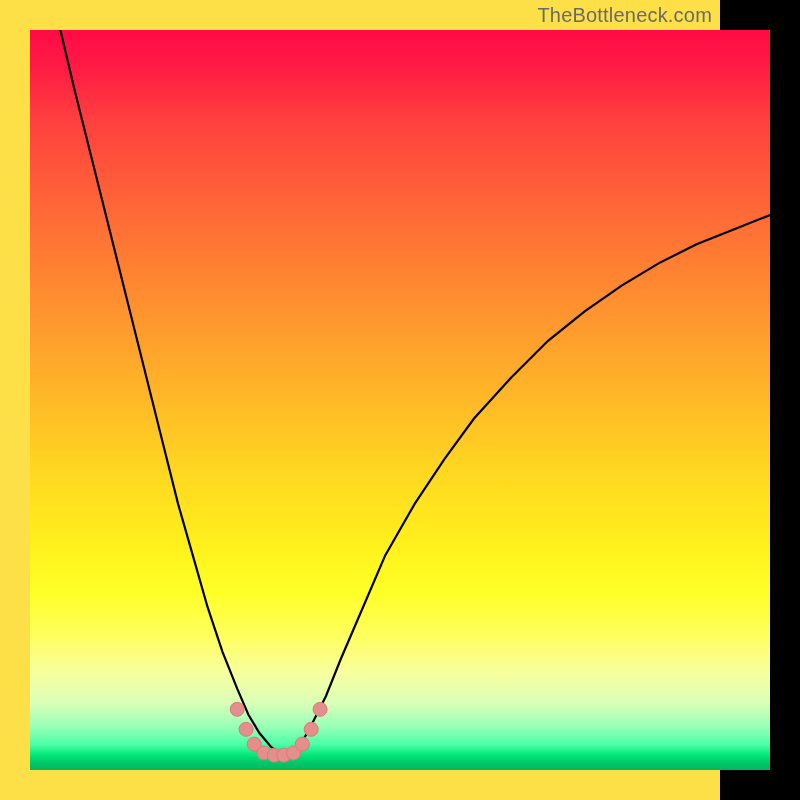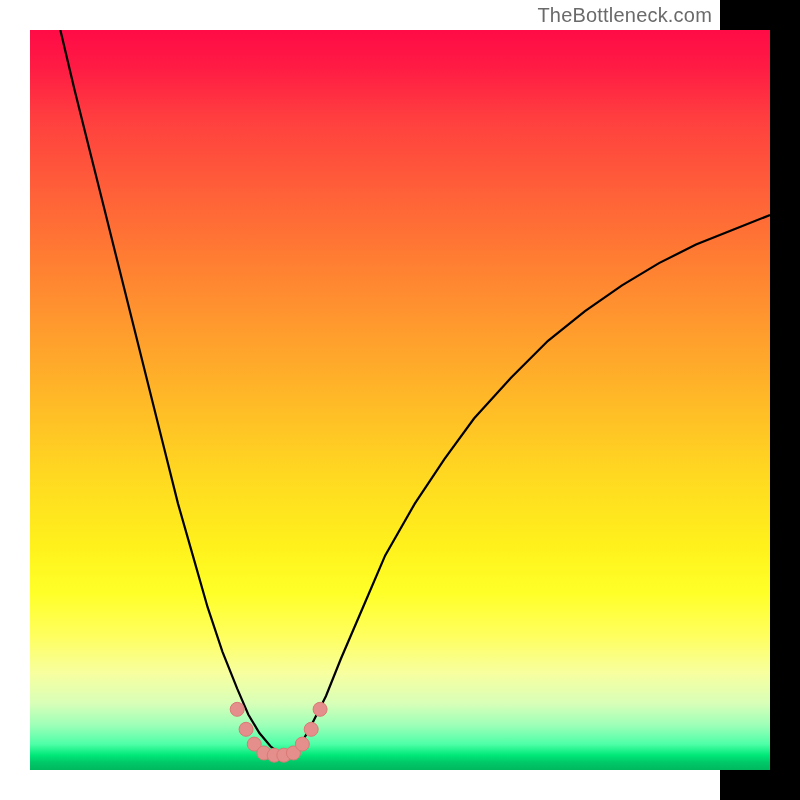--- a/index.html
+++ b/index.html
@@ -9,21 +9,21 @@
     height: 800px;
     background: #000;
     overflow: hidden;
     font-family: Arial, Helvetica, sans-serif;
   }
   .frame {
     position: absolute;
     top: 0; left: 0;
     width: 720px;
     height: 800px;
-    background: #ffffff;
+    background: #fde047;
   }
   .plot-area {
     position: absolute;
     top: 30px;
     left: 30px;
     width: 740px;
     height: 740px;
     overflow: hidden;
   }
   .gradient {

